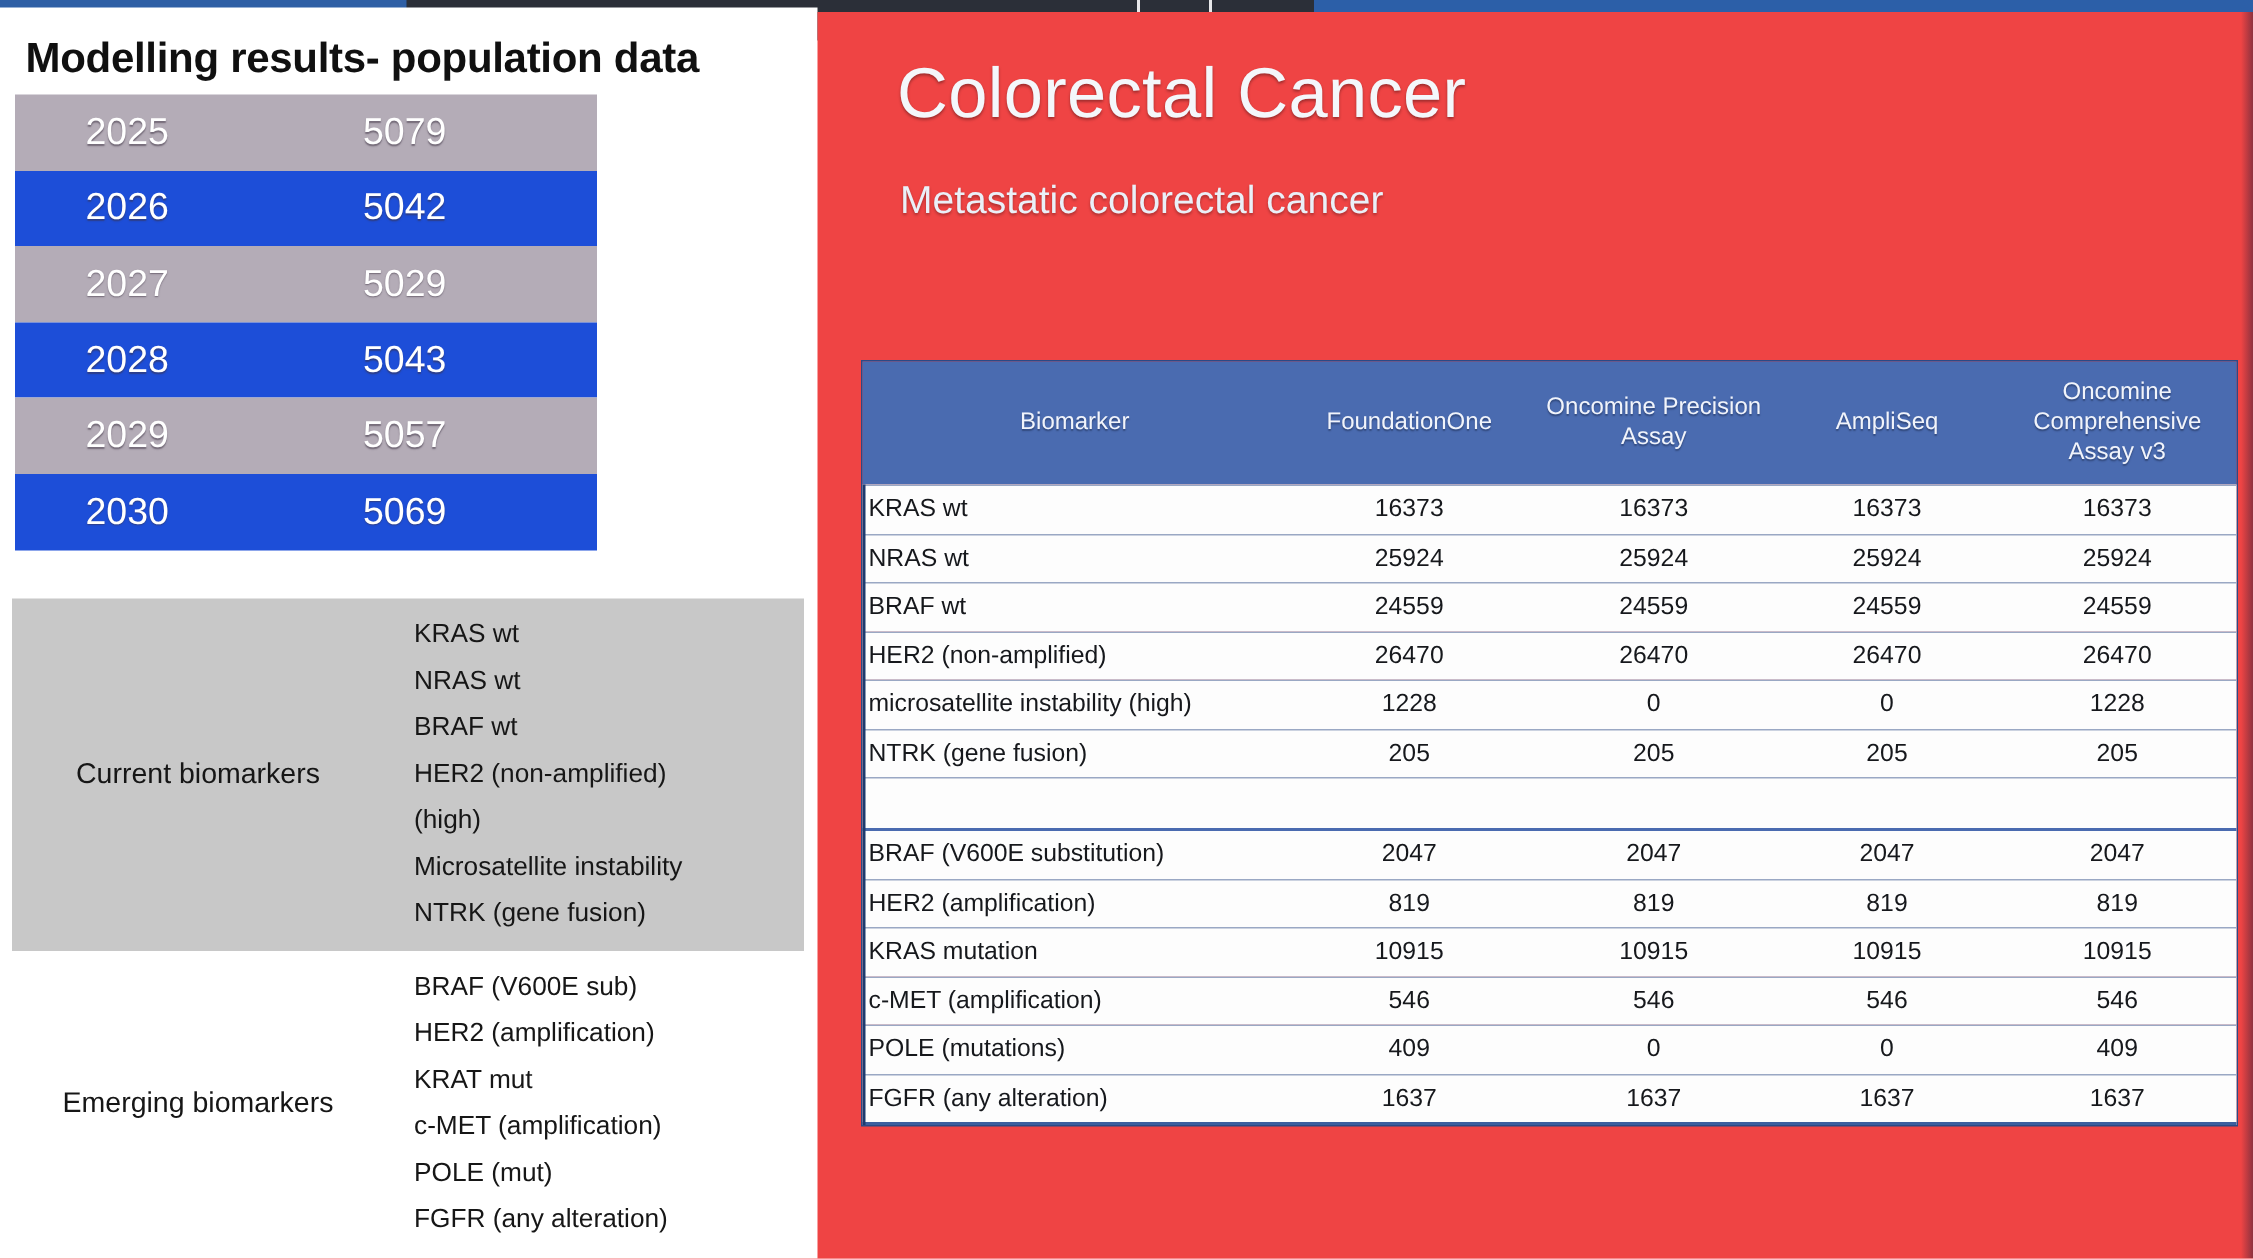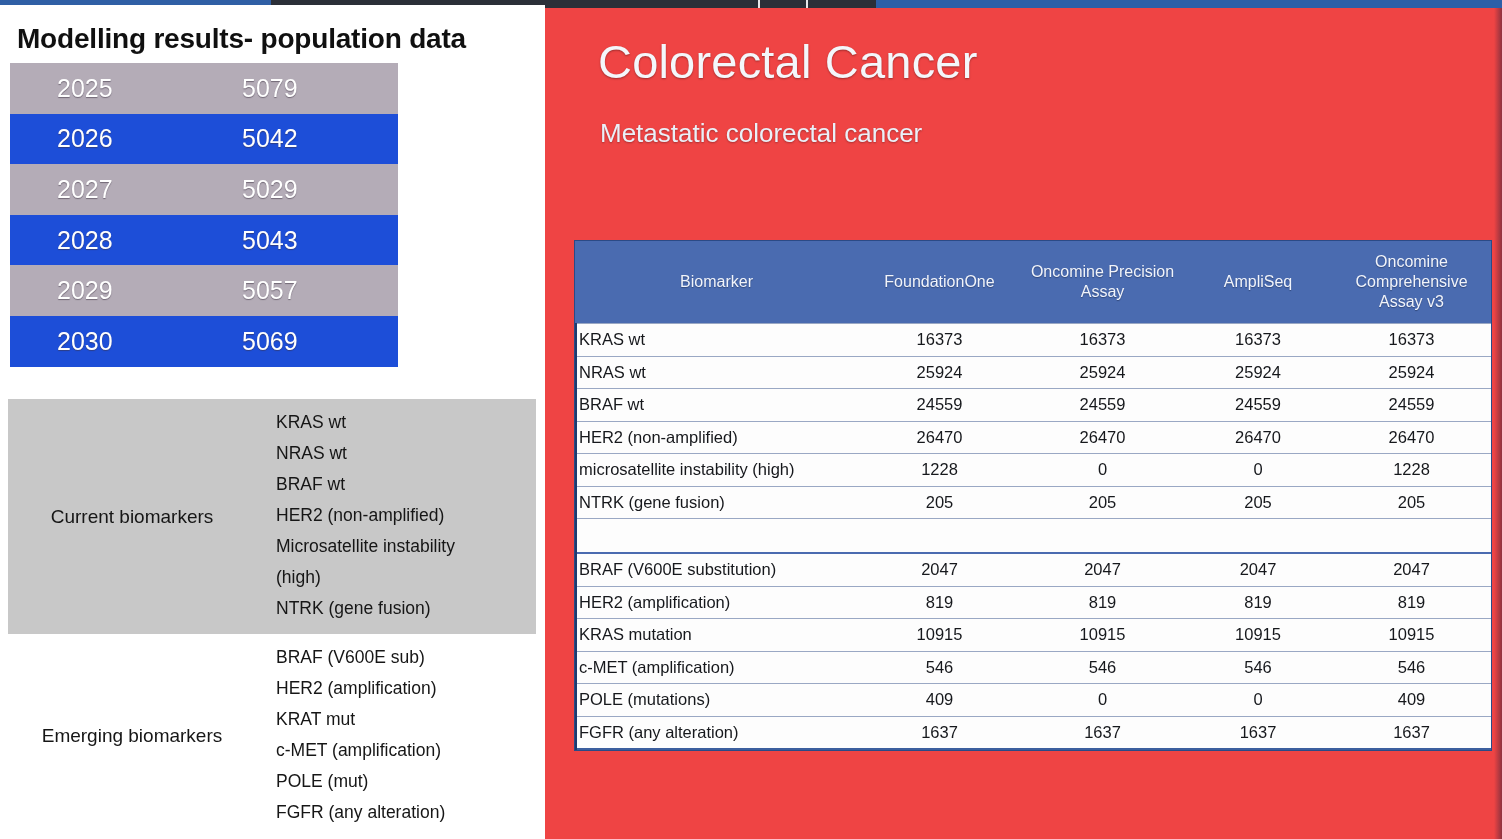--- a/index.html
+++ b/index.html
@@ -178,22 +178,22 @@
 
   <div id="biomarker-box">
 
     <div class="bm-group current">
       <div class="bm-label">Current biomarkers</div>
       <div class="bm-items">
         <div class="bm-item">KRAS wt</div>
         <div class="bm-item">NRAS wt</div>
         <div class="bm-item">BRAF wt</div>
         <div class="bm-item">HER2 (non-amplified)</div>
+        <div class="bm-item">(high)</div>
         <div class="bm-item">Microsatellite instability</div>
-        <div class="bm-item">(high)</div>
         <div class="bm-item">NTRK (gene fusion)</div>
       </div>
     </div>
 
     <div class="bm-group emerging">
       <div class="bm-label">Emerging biomarkers</div>
       <div class="bm-items">
         <div class="bm-item">BRAF (V600E sub)</div>
         <div class="bm-item">HER2 (amplification)</div>
         <div class="bm-item">KRAT mut</div>

